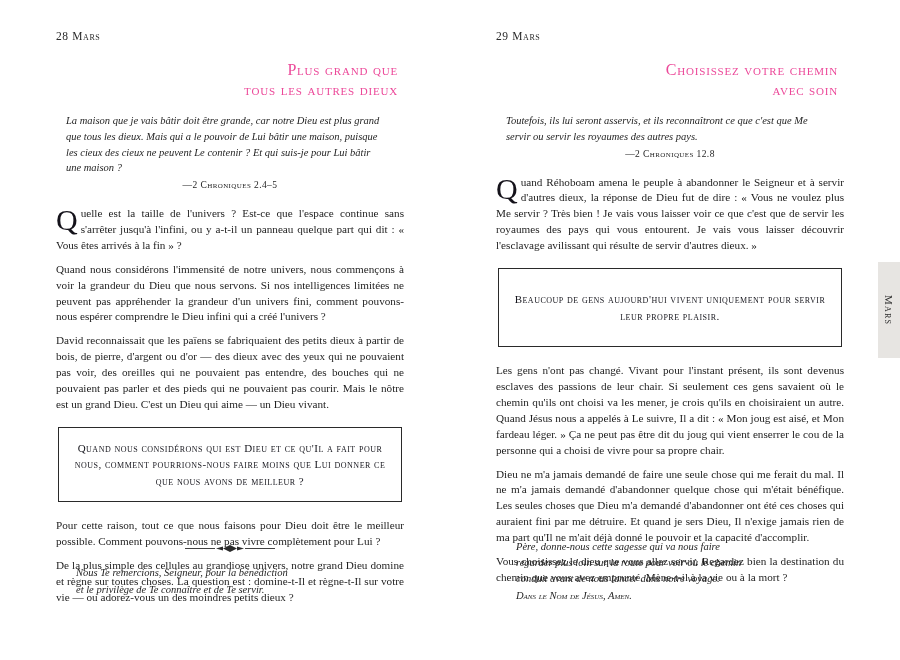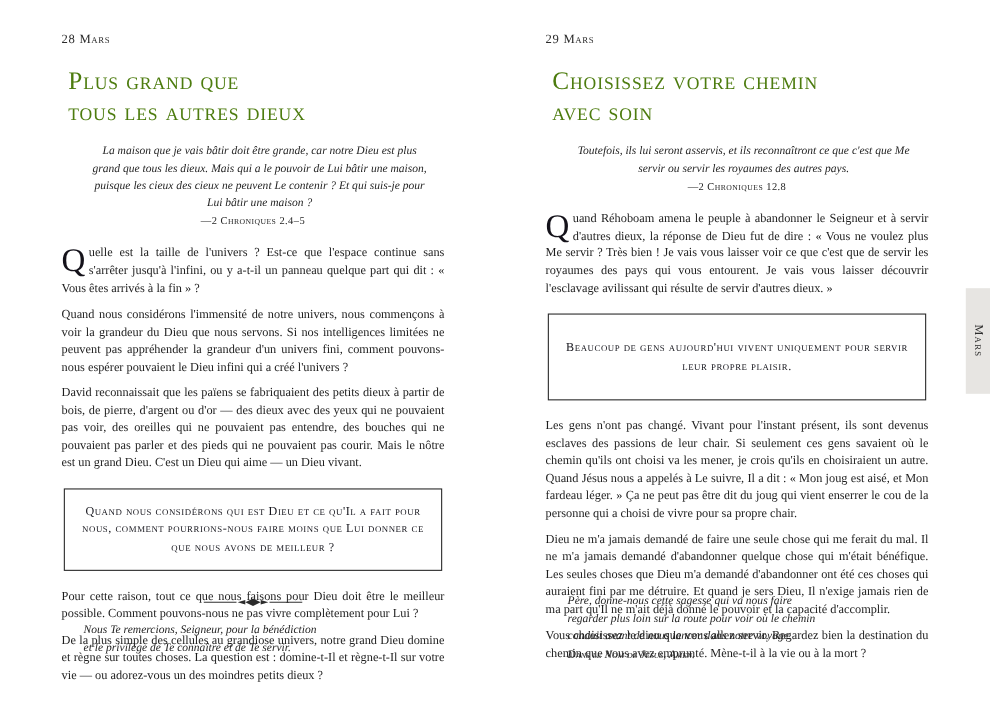--- a/index.html
+++ b/index.html
@@ -31,37 +31,36 @@
 
   .folio {
     font-variant: small-caps;
     font-size: 11.5px;
     letter-spacing: 0.6px;
     color: #2a2a2a;
     margin-bottom: 18px;
   }
 
   .title {
-    text-align: left;
-    font-variant: small-caps;
-    font-size: 23px;
+    text-align: right;
+    font-variant: small-caps;
+    font-size: 16px;
     line-height: 1.22;
     letter-spacing: 0.8px;
-    color: #4d7c0f;
+    color: #ec4899;
     margin: 0 6px 14px 6px;
     font-weight: normal;
   }
   .title .l2 { display: block; }
 
   .epigraph {
     font-style: italic;
-    text-align: center;
     font-size: 10.5px;
     line-height: 1.5;
-    margin: 0 16px 4px 28px;
+    margin: 0 16px 4px 10px;
     color: #242424;
   }
   .epigraph-ref {
     text-align: center;
     font-size: 9.5px;
     font-variant: small-caps;
     letter-spacing: 0.4px;
     margin-bottom: 16px;
     color: #242424;
   }
@@ -161,21 +160,21 @@
       <span class="l2">tous les autres dieux</span>
     </h1>
 
     <div class="epigraph">La maison que je vais bâtir doit être grande, car notre Dieu est plus grand que tous les dieux. Mais qui a le pouvoir de Lui bâtir une maison, puisque les cieux des cieux ne peuvent Le contenir ? Et qui suis-je pour Lui bâtir une maison ?</div>
     <div class="epigraph-ref">—2 Chroniques 2.4–5</div>
 
     <div class="dc-wrap">
       <span class="dropcap">Q</span>
       <p class="body first">uelle est la taille de l'univers ? Est-ce que l'espace continue sans s'arrêter jusqu'à l'infini, ou y a-t-il un panneau quelque part qui dit : « Vous êtes arrivés à la fin » ?</p>
     </div>
-    <p class="body">Quand nous considérons l'immensité de notre univers, nous commençons à voir la grandeur du Dieu que nous servons. Si nos intelligences limitées ne peuvent pas appréhender la grandeur d'un univers fini, comment pouvons-nous espérer pouvaient le Dieu infini qui a créé l'univers ?</p>
+    <p class="body">Quand nous considérons l'immensité de notre univers, nous commençons à voir la grandeur du Dieu que nous servons. Si nos intelligences limitées ne peuvent pas appréhender la grandeur d'un univers fini, comment pouvons-nous espérer comprendre le Dieu infini qui a créé l'univers ?</p>
     <p class="body">David reconnaissait que les païens se fabriquaient des petits dieux à partir de bois, de pierre, d'argent ou d'or — des dieux avec des yeux qui ne pouvaient pas voir, des oreilles qui ne pouvaient pas entendre, des bouches qui ne pouvaient pas parler et des pieds qui ne pouvaient pas courir. Mais le nôtre est un grand Dieu. C'est un Dieu qui aime — un Dieu vivant.</p>
 
     <div class="pullquote">Quand nous considérons qui est Dieu et ce qu'Il a fait pour nous, comment pourrions-nous faire moins que Lui donner ce que nous avons de meilleur ?</div>
 
     <p class="body">Pour cette raison, tout ce que nous faisons pour Dieu doit être le meilleur possible. Comment pouvons-nous ne pas vivre complètement pour Lui ?</p>
     <p class="body">De la plus simple des cellules au grandiose univers, notre grand Dieu domine et règne sur toutes choses. La question est : domine-t-Il et règne-t-Il sur votre vie — ou adorez-vous un des moindres petits dieux ?</p>
 
     <div class="bottom-block left-bottom">
       <div class="ornament">
         <svg width="90" height="9" viewBox="0 0 90 9">

